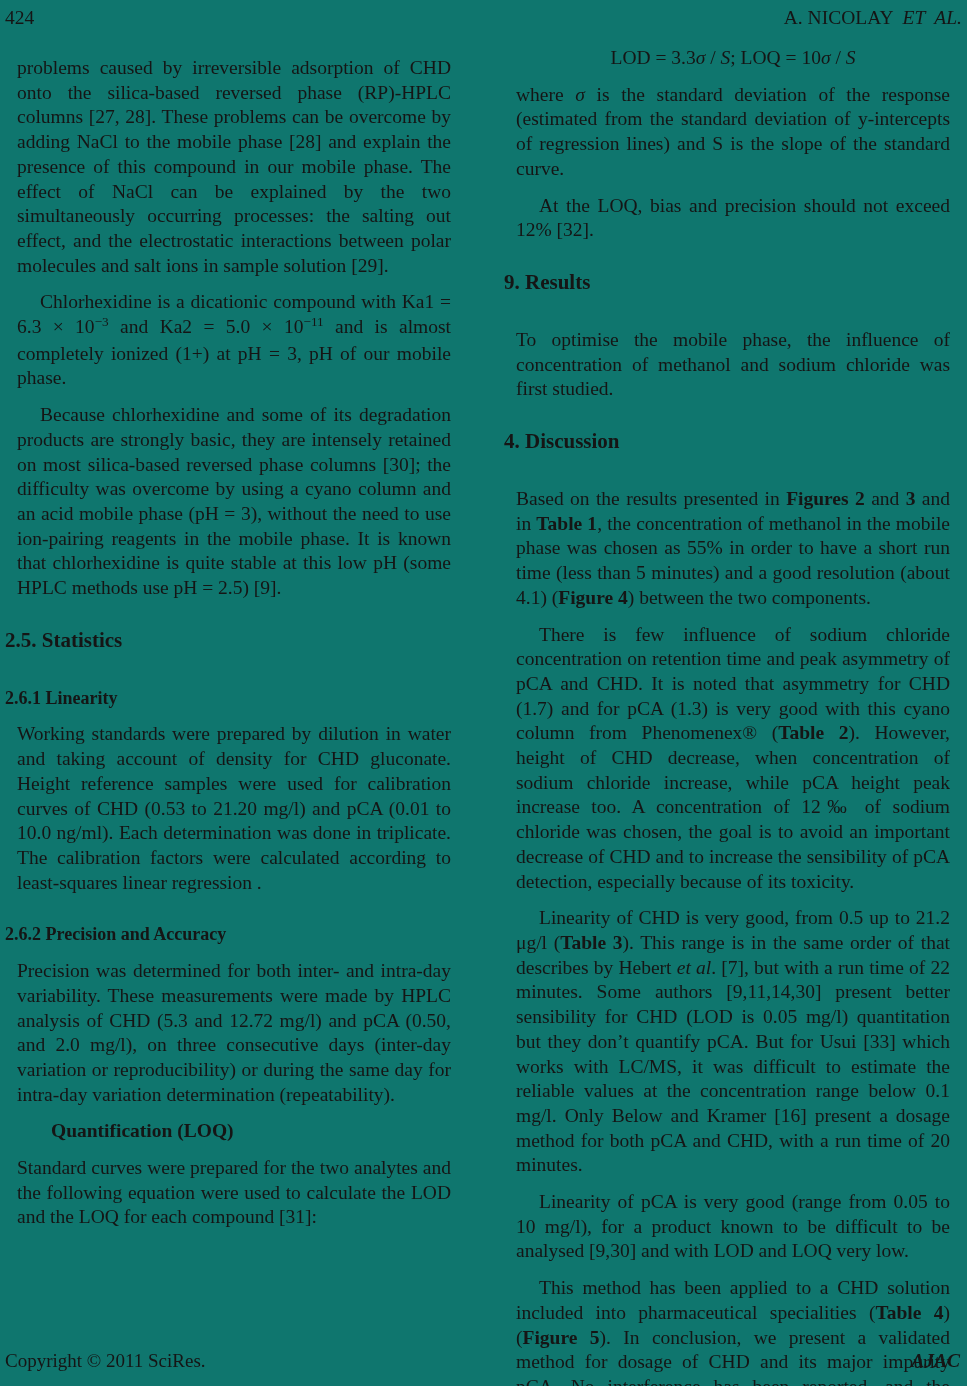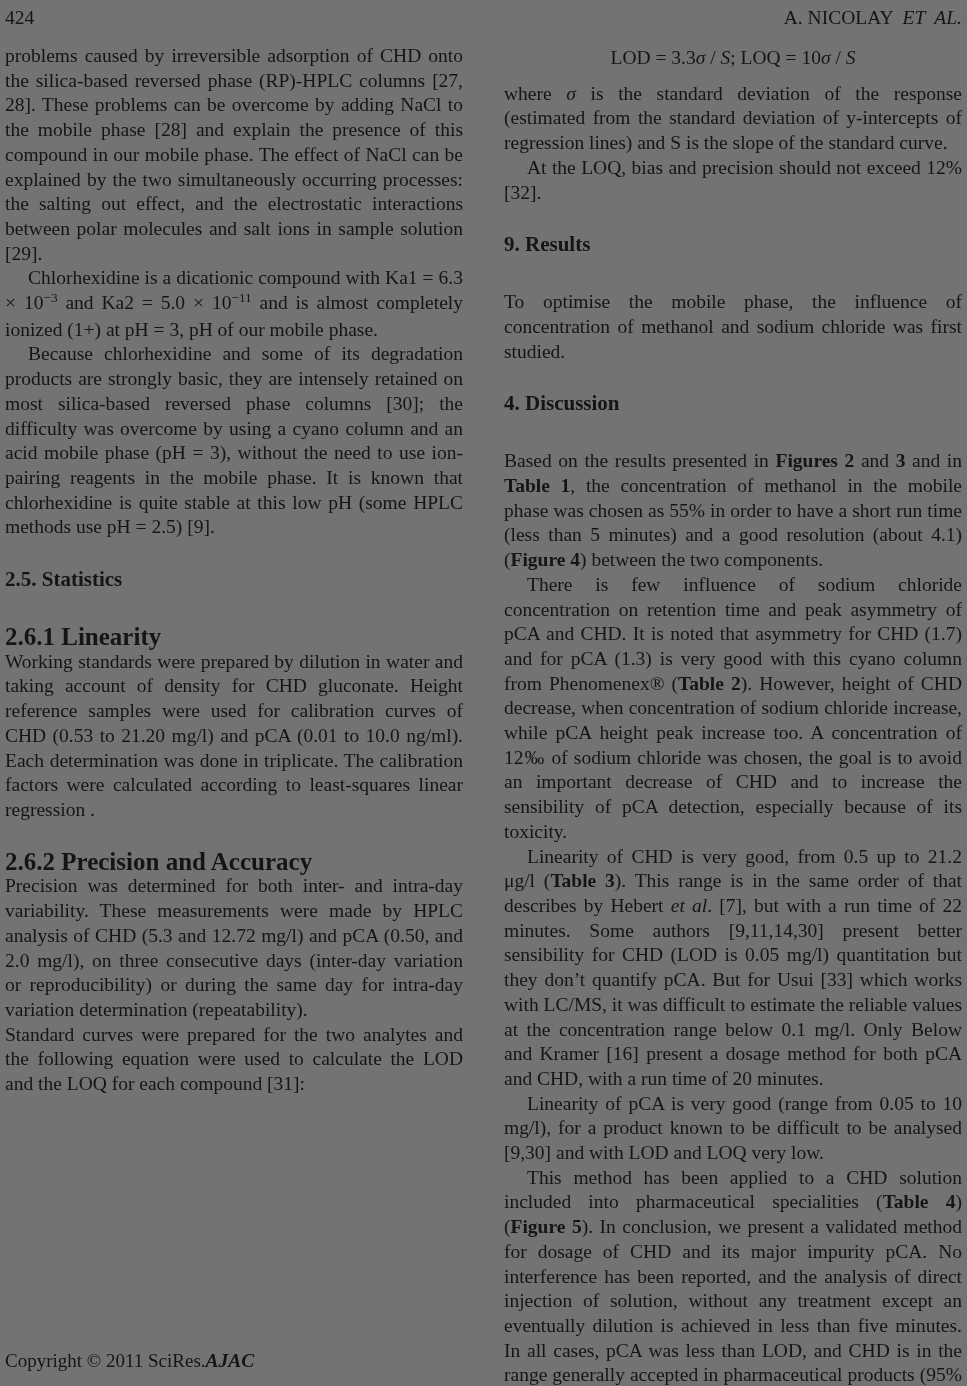--- a/index.html
+++ b/index.html
@@ -1,56 +1,56 @@
 <!DOCTYPE html>
 <html lang="en"><head>
 <meta charset="utf-8">
 <style>
   html, body { margin: 0; padding: 0; background: #ffffff; }
   .page {
     position: relative;
     width: 967px;
     height: 1386px;
-    background: #737373;
+    background: #0f766e;
     color: #151515;
     font-family: "Liberation Serif", serif;
     font-size: 19.5px;
     line-height: 24.7px;
     overflow: hidden;
   }
   .header { position: absolute; top: 6px; left: 5px; right: 5px; height: 26px; }
   .pagenum { position: absolute; left: 0; top: 0; }
   .running-head { position: absolute; left: 0; right: 0; top: 0; text-align: right; white-space: pre; }
   .columns {
     position: absolute;
     top: 44px;
     left: 5px;
     width: 957px;
     display: flex;
     column-gap: 41px;
     align-items: flex-start;
   }
   .col { width: 458px; text-align: justify; }
-  p.para { margin: 0; }
+  p.para { margin: 12px; }
   .indent { text-indent: 23px; }
   h2.sec { font-size: 21px; font-weight: bold; margin: 27px 0 33px; text-align: left; line-height: 25px; }
-  h3.subsec { font-size: 25px; font-weight: bold; margin: 27px 0 0; text-align: left; }
+  h3.subsec { font-size: 18px; font-weight: bold; margin: 27px 0 0; text-align: left; }
   .subsec-cont { font-weight: bold; padding-left: 46px; text-align: left; }
   .formula { text-align: center; margin: 2px 0 11px; }
   .justify-last { text-align-last: justify; }
   .rb { font-weight: bold; }
   .ri { font-style: italic; }
   .rsup { font-size: 68%; position: relative; top: -0.5em; letter-spacing: 0; }
   .footer {
     position: absolute;
     left: 5px;
     right: 7px;
     bottom: 12px;
     display: flex;
-    justify-content: flex-start;
+    justify-content: space-between;
     align-items: baseline;
     font-size: 19px;
   }
   .journal { font-weight: bold; font-style: italic; font-size: 19.5px; }
 </style>
 </head>
 <body>
 
 <div class="page">
 
@@ -63,20 +63,21 @@
 
     <div class="col">
       <p class="para"><span>problems caused by irreversible adsorption of CHD onto the silica-based reversed phase (RP)-HPLC columns [27, 28]. These problems can be overcome by adding NaCl to the mobile phase [28] and explain the presence of this compound in our mobile phase. The effect of NaCl can be explained by the two simultaneously occurring processes: the salting out effect, and the electrostatic interactions between polar molecules and salt ions in sample solution [29].</span></p>
       <p class="para indent"><span>Chlorhexidine is a dicationic compound with Ka1 = 6.3 × 10</span><span class="rsup">−3</span><span> and Ka2 = 5.0 × 10</span><span class="rsup">−11</span><span> and is almost completely ionized (1+) at pH = 3, pH of our mobile phase.</span></p>
       <p class="para indent"><span>Because chlorhexidine and some of its degradation products are strongly basic, they are intensely retained on most silica-based reversed phase columns [30]; the difficulty was overcome by using a cyano column and an acid mobile phase (pH = 3), without the need to use ion-pairing reagents in the mobile phase. It is known that chlorhexidine is quite stable at this low pH (some HPLC methods use pH = 2.5) [9].</span></p>
       <h2 class="sec">2.5. Statistics</h2>
       <h3 class="subsec">2.6.1 Linearity</h3>
       <p class="para"><span>Working standards were prepared by dilution in water and taking account of density for CHD gluconate. Height reference samples were used for calibration curves of CHD (0.53 to 21.20 mg/l) and pCA (0.01 to 10.0 ng/ml). Each determination was done in triplicate. The calibration factors were calculated according to least-squares linear regression .</span></p>
       <h3 class="subsec">2.6.2 Precision and Accuracy</h3>
       <p class="para"><span>Precision was determined for both inter- and intra-day variability. These measurements were made by HPLC analysis of CHD (5.3 and 12.72 mg/l) and pCA (0.50, and 2.0 mg/l), on three consecutive days (inter-day variation or reproducibility) or during the same day for intra-day variation determination (repeatability).</span></p>
+      <div class="subsec-cont">Quantification (LOQ)</div>
       <p class="para"><span>Standard curves were prepared for the two analytes and the following equation were used to calculate the LOD and the LOQ for each compound [31]:</span></p>
     </div>
 
     <div class="col">
       <div class="formula"><span>LOD = 3.3</span><span class="ri">σ</span><span> / </span><span class="ri">S</span><span>; LOQ = 10</span><span class="ri">σ</span><span> / </span><span class="ri">S</span></div>
       <p class="para"><span>where </span><span class="ri">σ</span><span> is the standard deviation of the response (estimated from the standard deviation of y-intercepts of regression lines) and S is the slope of the standard curve.</span></p>
       <p class="para indent"><span>At the LOQ, bias and precision should not exceed 12% [32].</span></p>
       <h2 class="sec">9. Results</h2>
       <p class="para"><span>To optimise the mobile phase, the influence of concentration of methanol and sodium chloride was first studied.</span></p>
       <h2 class="sec">4. Discussion</h2>

